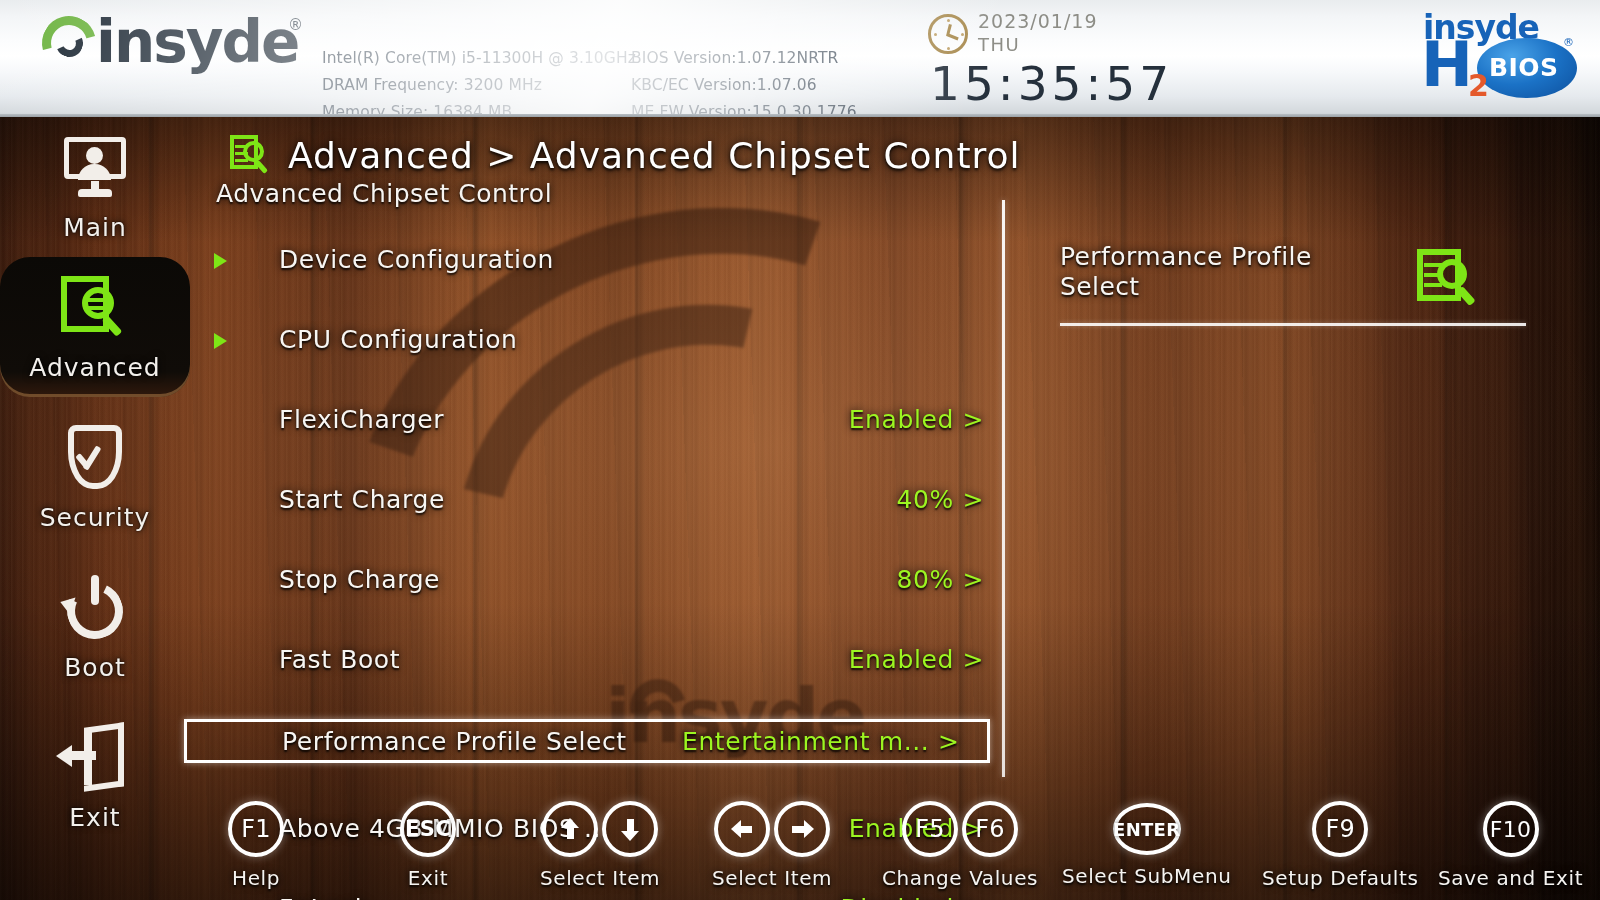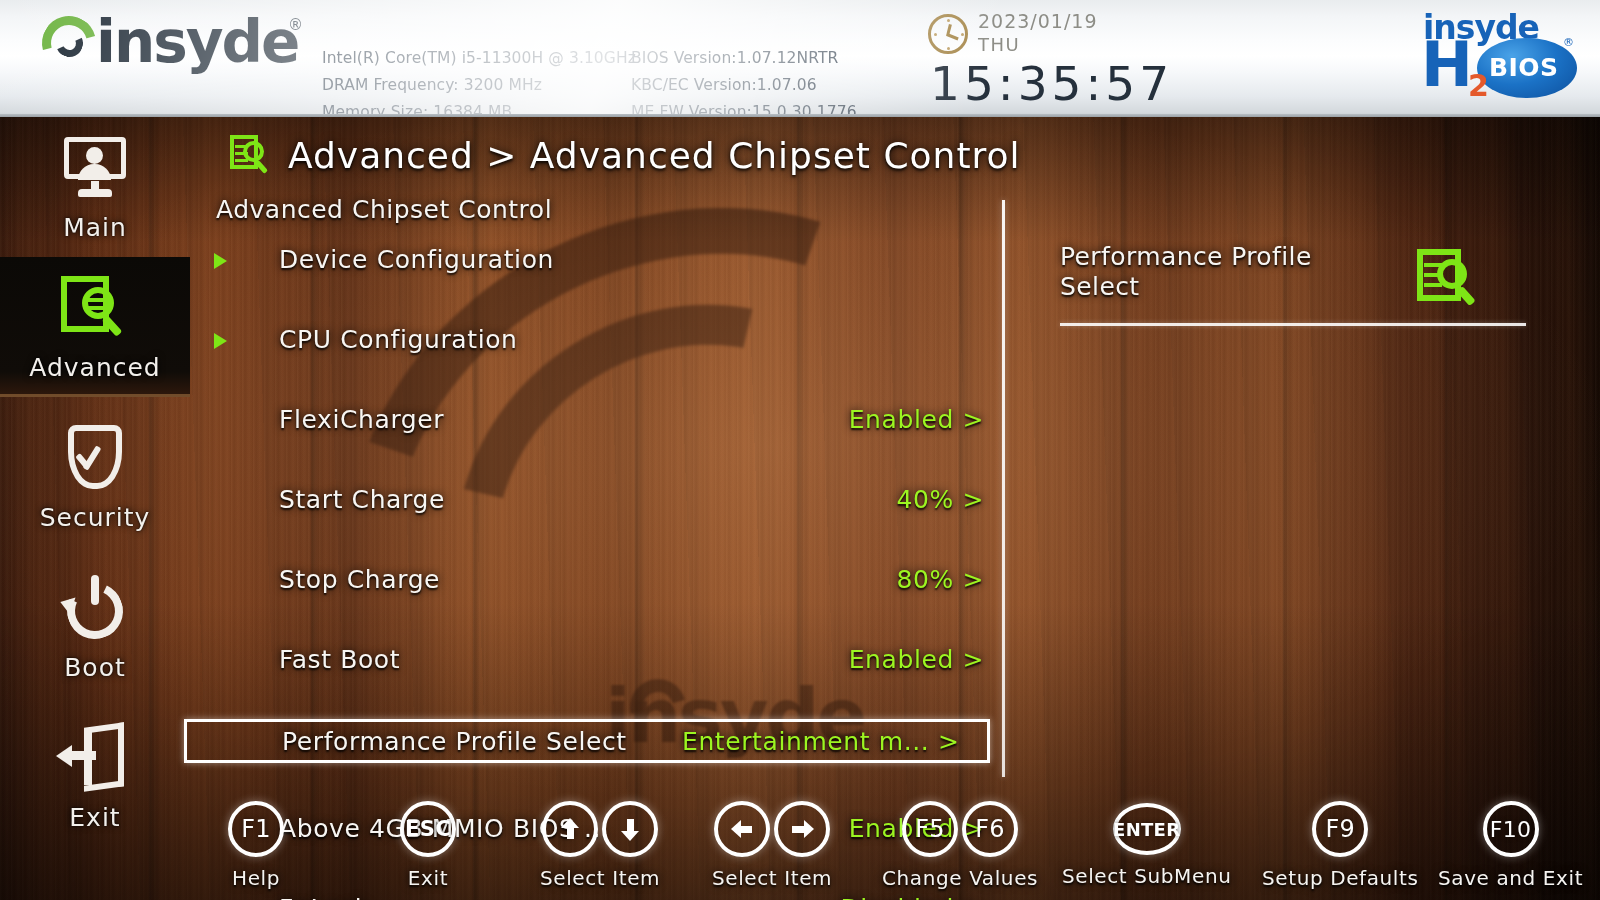--- a/index.html
+++ b/index.html
@@ -163,20 +163,21 @@
   }
   .side-item .ico{ width:78px; height:72px; position:relative; margin-bottom:8px; }
   .side-item .lbl{
     font-size:25px; color:#f3f0ec; letter-spacing:1px;
     font-family:"DejaVu Sans", sans-serif;
     text-shadow:0 0 7px rgba(0,0,0,.95), 0 0 2px rgba(0,0,0,.9);
   }
   .side-item.active{
     background:linear-gradient(to bottom, #0b0906 0%, #100c08 82%, #30190c 100%);
     box-shadow:inset 0 -3px 0 rgba(170,120,70,.55);
+    border-radius:30px;
   }
 
   
   .ic-main .scr{ position:absolute; left:8px; top:4px; width:62px; height:42px;
     border:5px solid #f2eee9; border-radius:4px; }
   .ic-main .head{ position:absolute; left:30px; top:14px; width:17px; height:17px;
     border-radius:50%; background:#f2eee9; }
   .ic-main .shoul{ position:absolute; left:22px; top:31px; width:33px; height:16px;
     border-radius:16px 16px 0 0; background:#f2eee9; }
   .ic-main .neck{ position:absolute; left:35px; top:48px; width:8px; height:9px; background:#f2eee9;}
@@ -237,21 +238,21 @@
   #crumb-icon .e2{ position:absolute; left:5px; top:19px; width:13px; height:3px; background:#7ee516;}
   #crumb-icon .e3{ position:absolute; left:5px; top:26px; width:13px; height:3px; background:#7ee516;}
   #crumb-text{
     font-size:36px; color:#ffffff; letter-spacing:1px;
     font-family:"DejaVu Sans", sans-serif;
     text-shadow:0 0 10px rgba(0,0,0,.9), 0 2px 3px rgba(0,0,0,.85);
     white-space:nowrap;
   }
 
   #section-title{
-    position:absolute; left:26px; top:78px; font-size:25px; color:#f7f5f2;
+    position:absolute; left:26px; top:62px; font-size:25px; color:#f7f5f2;
     letter-spacing:.5px; font-family:"DejaVu Sans", sans-serif;
     text-shadow:0 0 8px rgba(0,0,0,.92), 0 2px 2px rgba(0,0,0,.8);
   }
 
   
   #menu{ position:absolute; left:0px; top:122px; width:810px; }
   .mrow{
     position:relative; height:40px; display:flex; align-items:center;
     padding-left:0px;
   }

